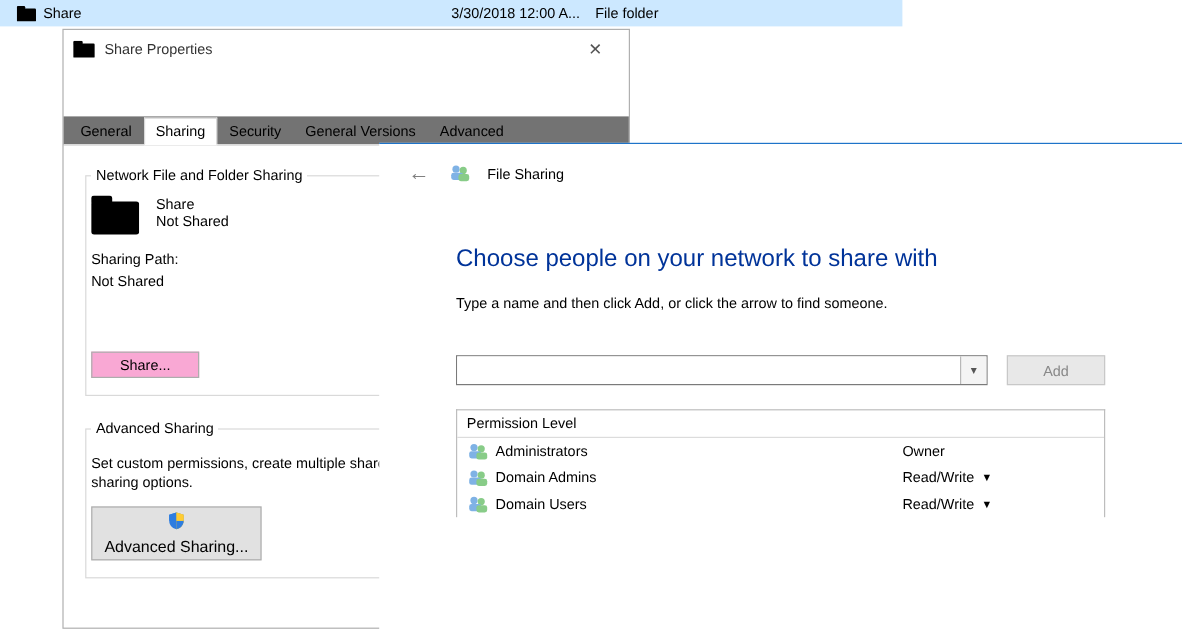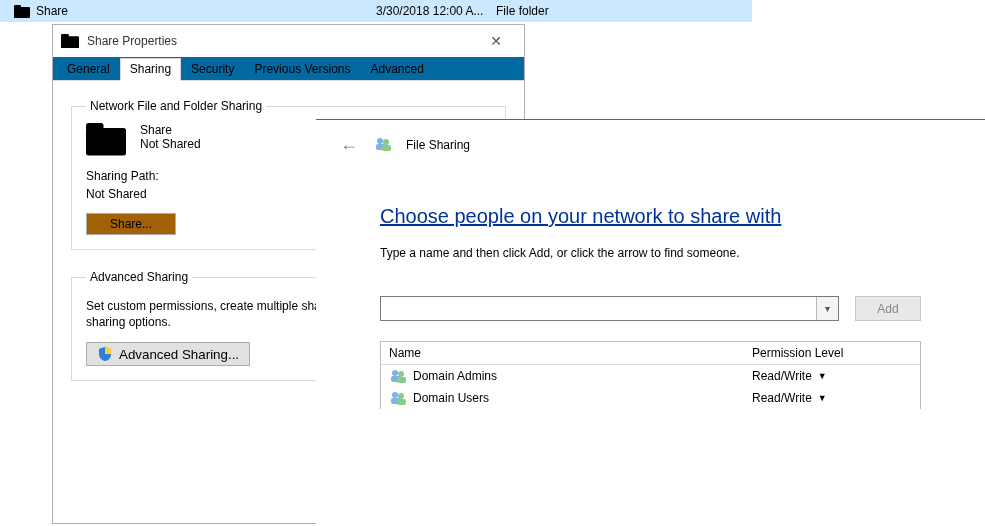--- a/index.html
+++ b/index.html
@@ -11,58 +11,58 @@
     .explorer-row .fdate { width: 120px; }
     .folder-icon-sm { width: 16px; height: 13px; display: inline-block; margin-right: 6px; vertical-align: middle; }
 
     
     .props-dialog { position: absolute; left: 52px; top: 24px; width: 473px; height: 500px; background: #fff; border: 1px solid #b0b0b0; }
     .props-titlebar { height: 32px; display: flex; align-items: center; padding: 0 8px; justify-content: flex-end; }
     .props-titlebar .tb-icon { width:18px; height:15px; margin-right:8px; }
     .props-titlebar .tb-title { flex:1; color:#333; font-size:12px; }
     .props-titlebar .tb-close { width:40px; text-align:center; font-size:14px; color:#555; cursor:default; }
 
-    .tabstrip { display:flex; align-items:flex-end; padding:0 4px; border-bottom:1px solid #d9d9d9; height:24px; background:#0369a1; }
+    .tabstrip { display:flex; align-items:flex-end; padding:0 4px; border-bottom:1px solid #d9d9d9; height:24px; background:#737373;margin-top:40px; }
     .tab { padding:3px 9px 4px; font-size:12px; color:#000; border:1px solid transparent; border-bottom:none; cursor:default; }
     .tab.active { background:#fff; border-color:#d9d9d9; border-bottom:1px solid #fff; position:relative; top:1px; }
 
     .tabbody { padding:18px 18px 0 18px; }
 
-    fieldset.groupbox { border:1px solid #d9d9d9; margin:0 0 20px 0; padding:10px 14px 14px 14px; }
+    fieldset.groupbox { border:1px solid #d9d9d9; margin:0 0 20px 0; padding:10px 14px 14px 4px; }
     fieldset.groupbox > legend { padding:0 4px; font-size:12px; color:#000; }
 
     .share-block { display:flex; align-items:flex-start; gap:14px; }
     .big-folder { width:40px; height:34px; }
 
     .np-row { margin-top:12px; }
     .np-val { margin-top:4px; }
 
-    .btn { background:#a16207; border:1px solid #adadad; font:inherit; padding:3px 18px; min-width:90px; color:#000; cursor:default; }
+    .btn { background:#f9a8d4; border:1px solid #adadad; font:inherit; padding:3px 18px; min-width:90px; color:#000; cursor:default;margin-top:40px; }
     .share-btn-wrap{ margin-top:12px; }
 
     .adv-text{ margin-top:4px; margin-bottom:12px; line-height:1.35;}
-    .adv-btn{ display:inline-flex; align-items:center; gap:6px; padding:3px 10px; background:#e1e1e1; border:1px solid #adadad;}
+    .adv-btn{ display:inline-flex; align-items:center; gap:6px; padding:3px 10px; background:#e1e1e1; border:1px solid #adadad;flex-direction:column;}
     .shield{ width:16px; height:16px; }
 
     
     .fs-window{ position:absolute; left:316px; top:119px; right:0; bottom:0; background:#fff; border-top:1px solid #1e74c9; }
     .fs-header{ display:flex; align-items:center; gap:14px; padding:14px 22px 8px 22px;}
     .back-arrow{ width:22px; color:#808080; font-size:18px; text-align:center; }
     .fs-icon{ width:18px; height:18px; }
     .fs-title-sm{ font-size:12px; color:#000;}
 
     .fs-body{ padding:10px 64px 0 64px; }
-    .fs-headline{ color:#003399; font-size:20px; font-weight:400; margin:32px 0 18px 0;text-decoration:underline; }
+    .fs-headline{ color:#003399; font-size:20px; font-weight:400; margin:32px 0 18px 0; }
     .fs-instruct{ font-size:12px; color:#000000; margin-bottom:36px;}
 
     .combo-row{ display:flex; gap:16px; }
     .combo{ flex:1; height:25px; border:1px solid #7a7a7a; display:flex; align-items:stretch; background:#fff;}
     .combo input{ flex:1; border:none; padding:0 6px; font:inherit; outline:none;}
     .combo .combo-arrow{ width:22px; border-left:1px solid #b8b8b8; display:flex; align-items:center; justify-content:center; font-size:10px; color:#555; background:#f4f4f4;}
-    .add-btn{ width:66px; height:25px; border:1px solid #c8c8c8; background:#e8e8e8; color:#888; font:inherit;}
+    .add-btn{ width:82px; height:25px; border:1px solid #c8c8c8; background:#e8e8e8; color:#888; font:inherit;}
 
     .share-table{ margin-top:20px; border:1px solid #bdbdbd; border-bottom:none;}
     .share-table .thead{ display:flex; border-bottom:1px solid #dcdcdc; padding:4px 8px; font-size:12px;}
     .share-table .thead .col-name{ flex:1;}
     .share-table .thead .col-perm{ width:160px;}
     .share-table .trow{ display:flex; align-items:center; padding:3px 8px; font-size:12px;}
     .share-table .trow .grp-icon{ width:18px; height:16px; margin-right:6px;}
     .share-table .trow .col-name{ flex:1; display:flex; align-items:center;}
     .share-table .trow .col-perm{ width:160px; display:flex; align-items:center; gap:6px;}
     .perm-caret{ font-size:9px;}
@@ -107,21 +107,21 @@
           <use href="#folder-glyph"></use>
         </svg></span>
     <span class="tb-title">Share Properties</span>
     <span class="tb-close">✕</span>
   </div>
 
   <div class="tabstrip">
     <div class="tab">General</div>
     <div class="tab active">Sharing</div>
     <div class="tab">Security</div>
-    <div class="tab">Previous Versions</div>
+    <div class="tab">General Versions</div>
     <div class="tab">Advanced</div>
   </div>
 
   <div class="tabbody">
     <fieldset class="groupbox">
       <legend>Network File and Folder Sharing</legend>
       <div class="share-block">
         <span class="big-folder"><svg viewBox="0 0 16 13">
               <use href="#folder-glyph"></use>
             </svg></span>
@@ -166,24 +166,34 @@
     <div class="combo-row">
       <div class="combo">
         <input type="text" style="">
         <span class="combo-arrow">▾</span>
       </div>
       <button class="add-btn">Add</button>
     </div>
 
     <div class="share-table">
       <div class="thead">
-        <div class="col-name">Name</div>
         <div class="col-perm">Permission Level</div>
       </div>
       <div id="share-rows">
+          <div class="trow">
+            <div class="col-name">
+              <span class="grp-icon"><svg viewBox="0 0 18 16">
+                  <use href="#group-glyph"></use>
+                </svg></span>
+              <span>Administrators</span>
+            </div>
+            <div class="col-perm">
+              <span>Owner</span>
+            </div>
+          </div>
           <div class="trow">
             <div class="col-name">
               <span class="grp-icon"><svg viewBox="0 0 18 16">
                   <use href="#group-glyph"></use>
                 </svg></span>
               <span>Domain Admins</span>
             </div>
             <div class="col-perm">
               <span>Read/Write</span>
               <span class="perm-caret">▼</span>

